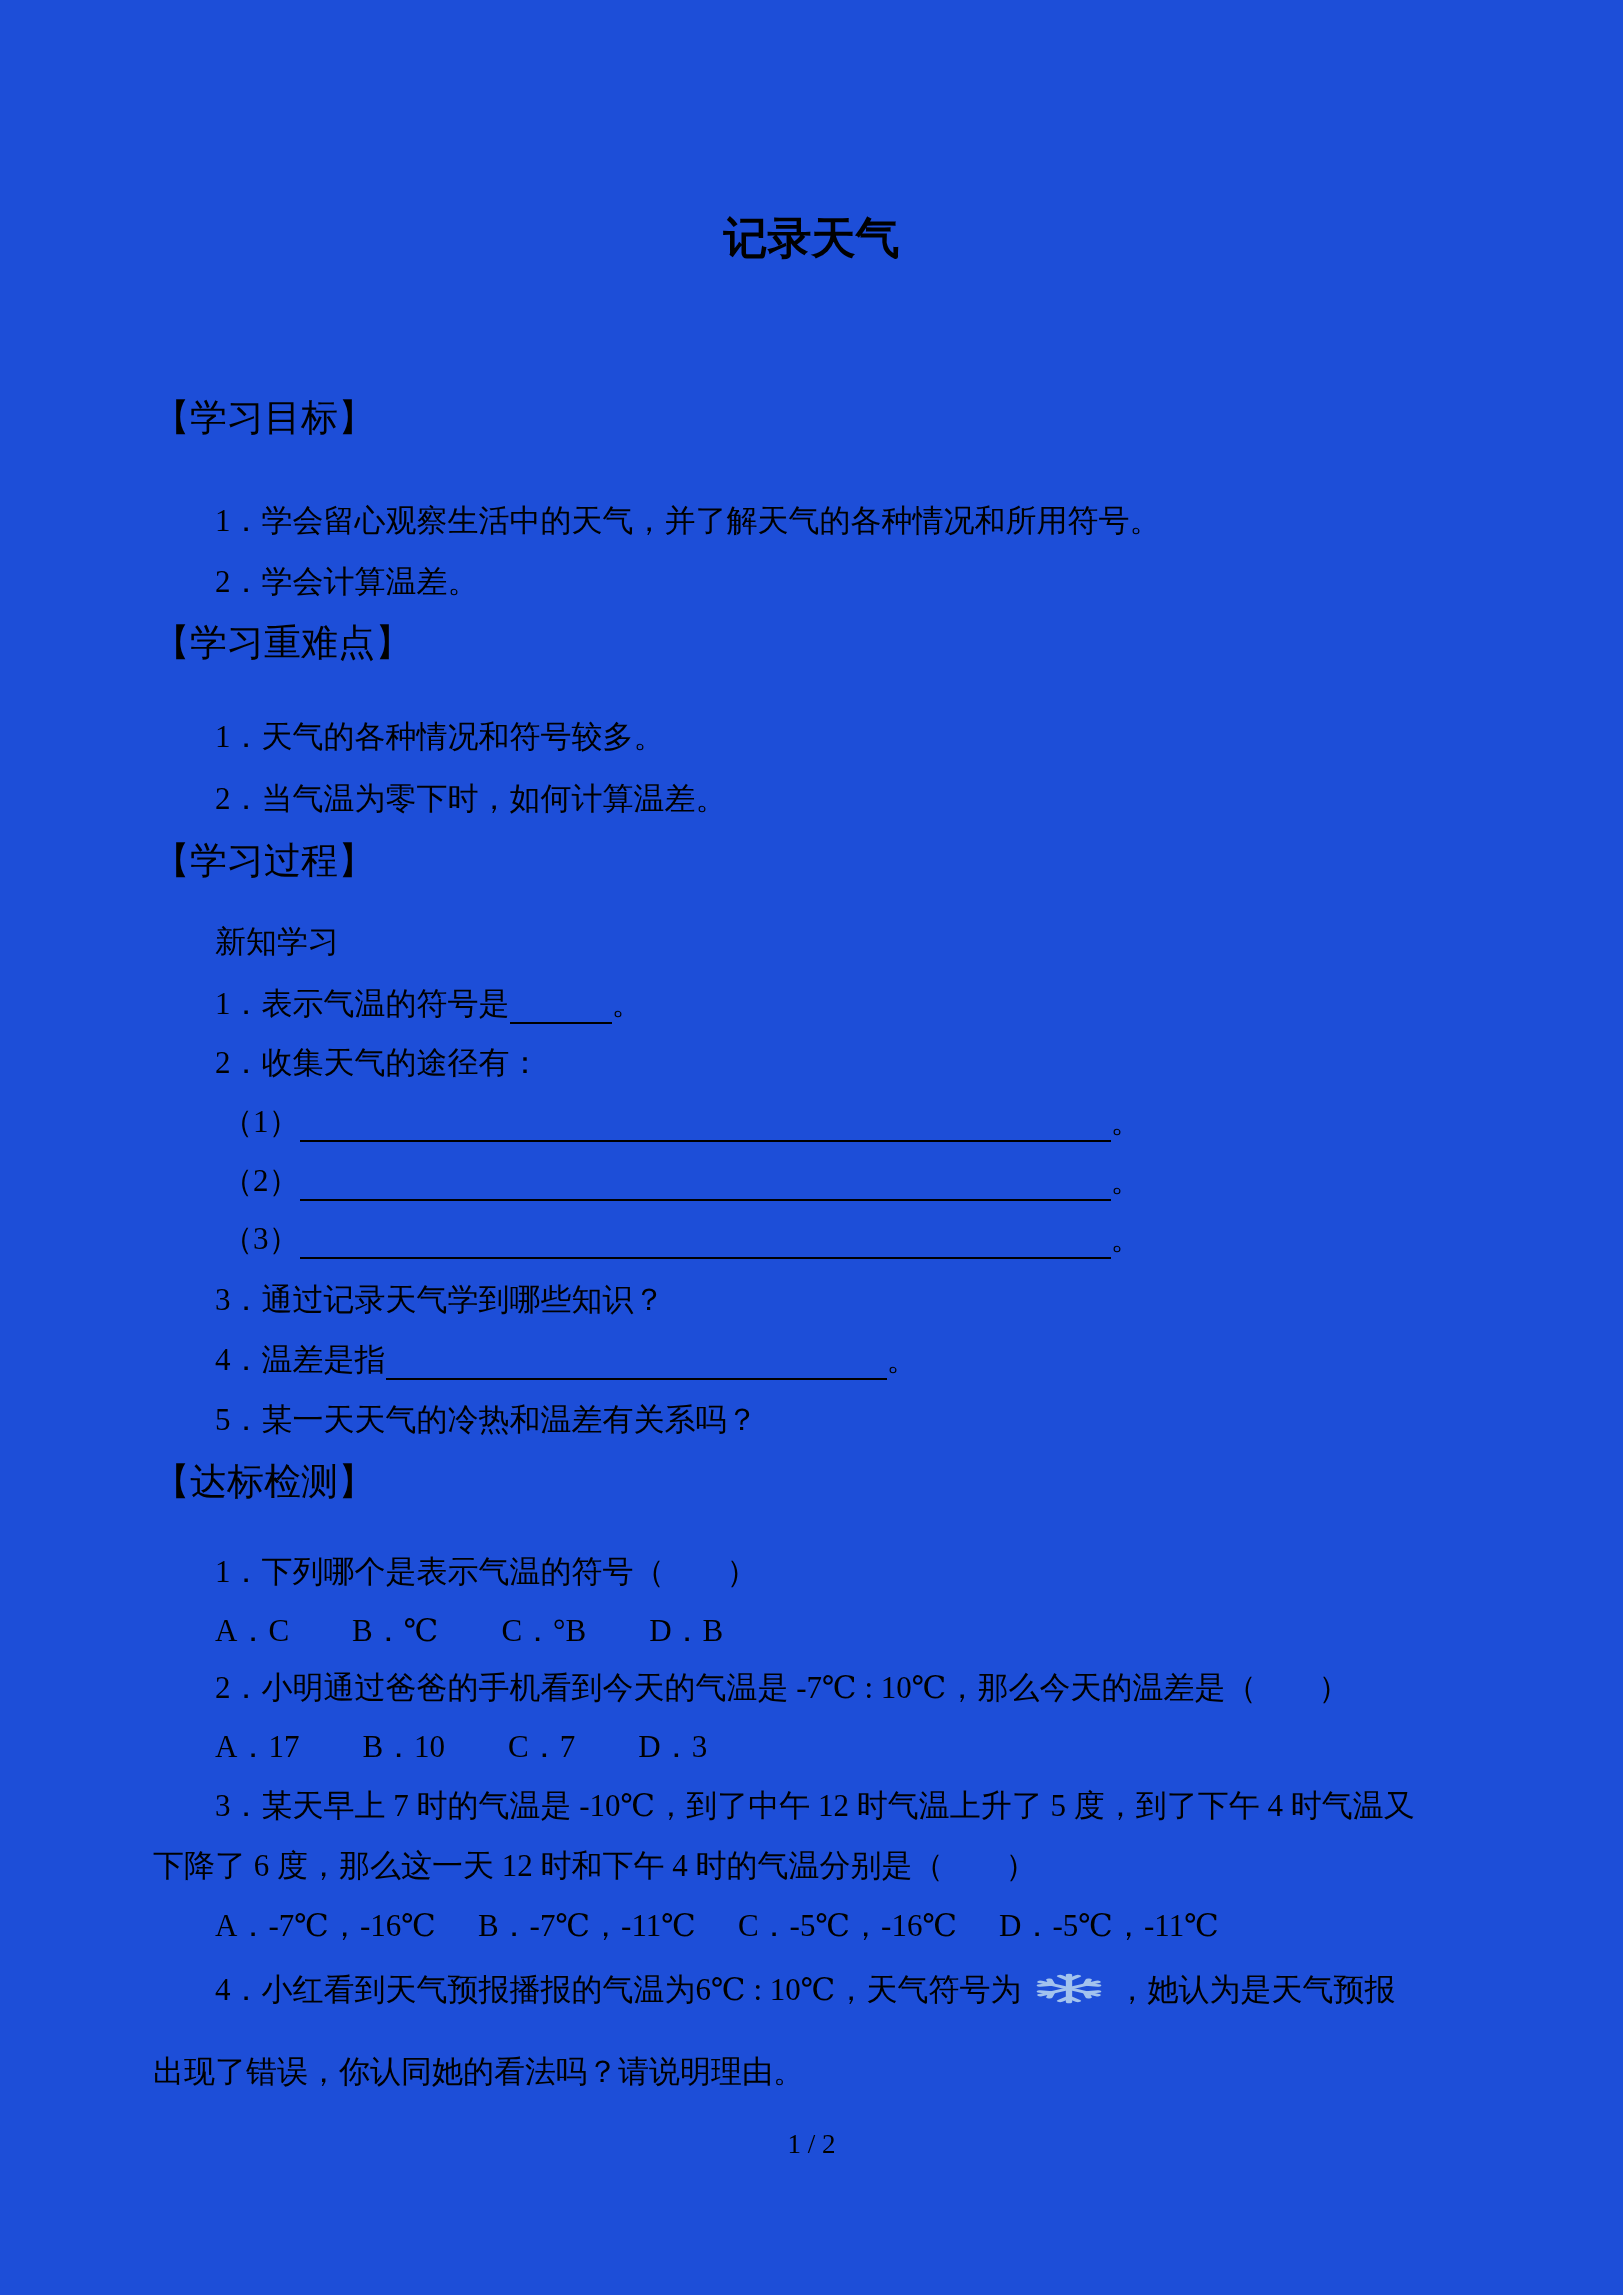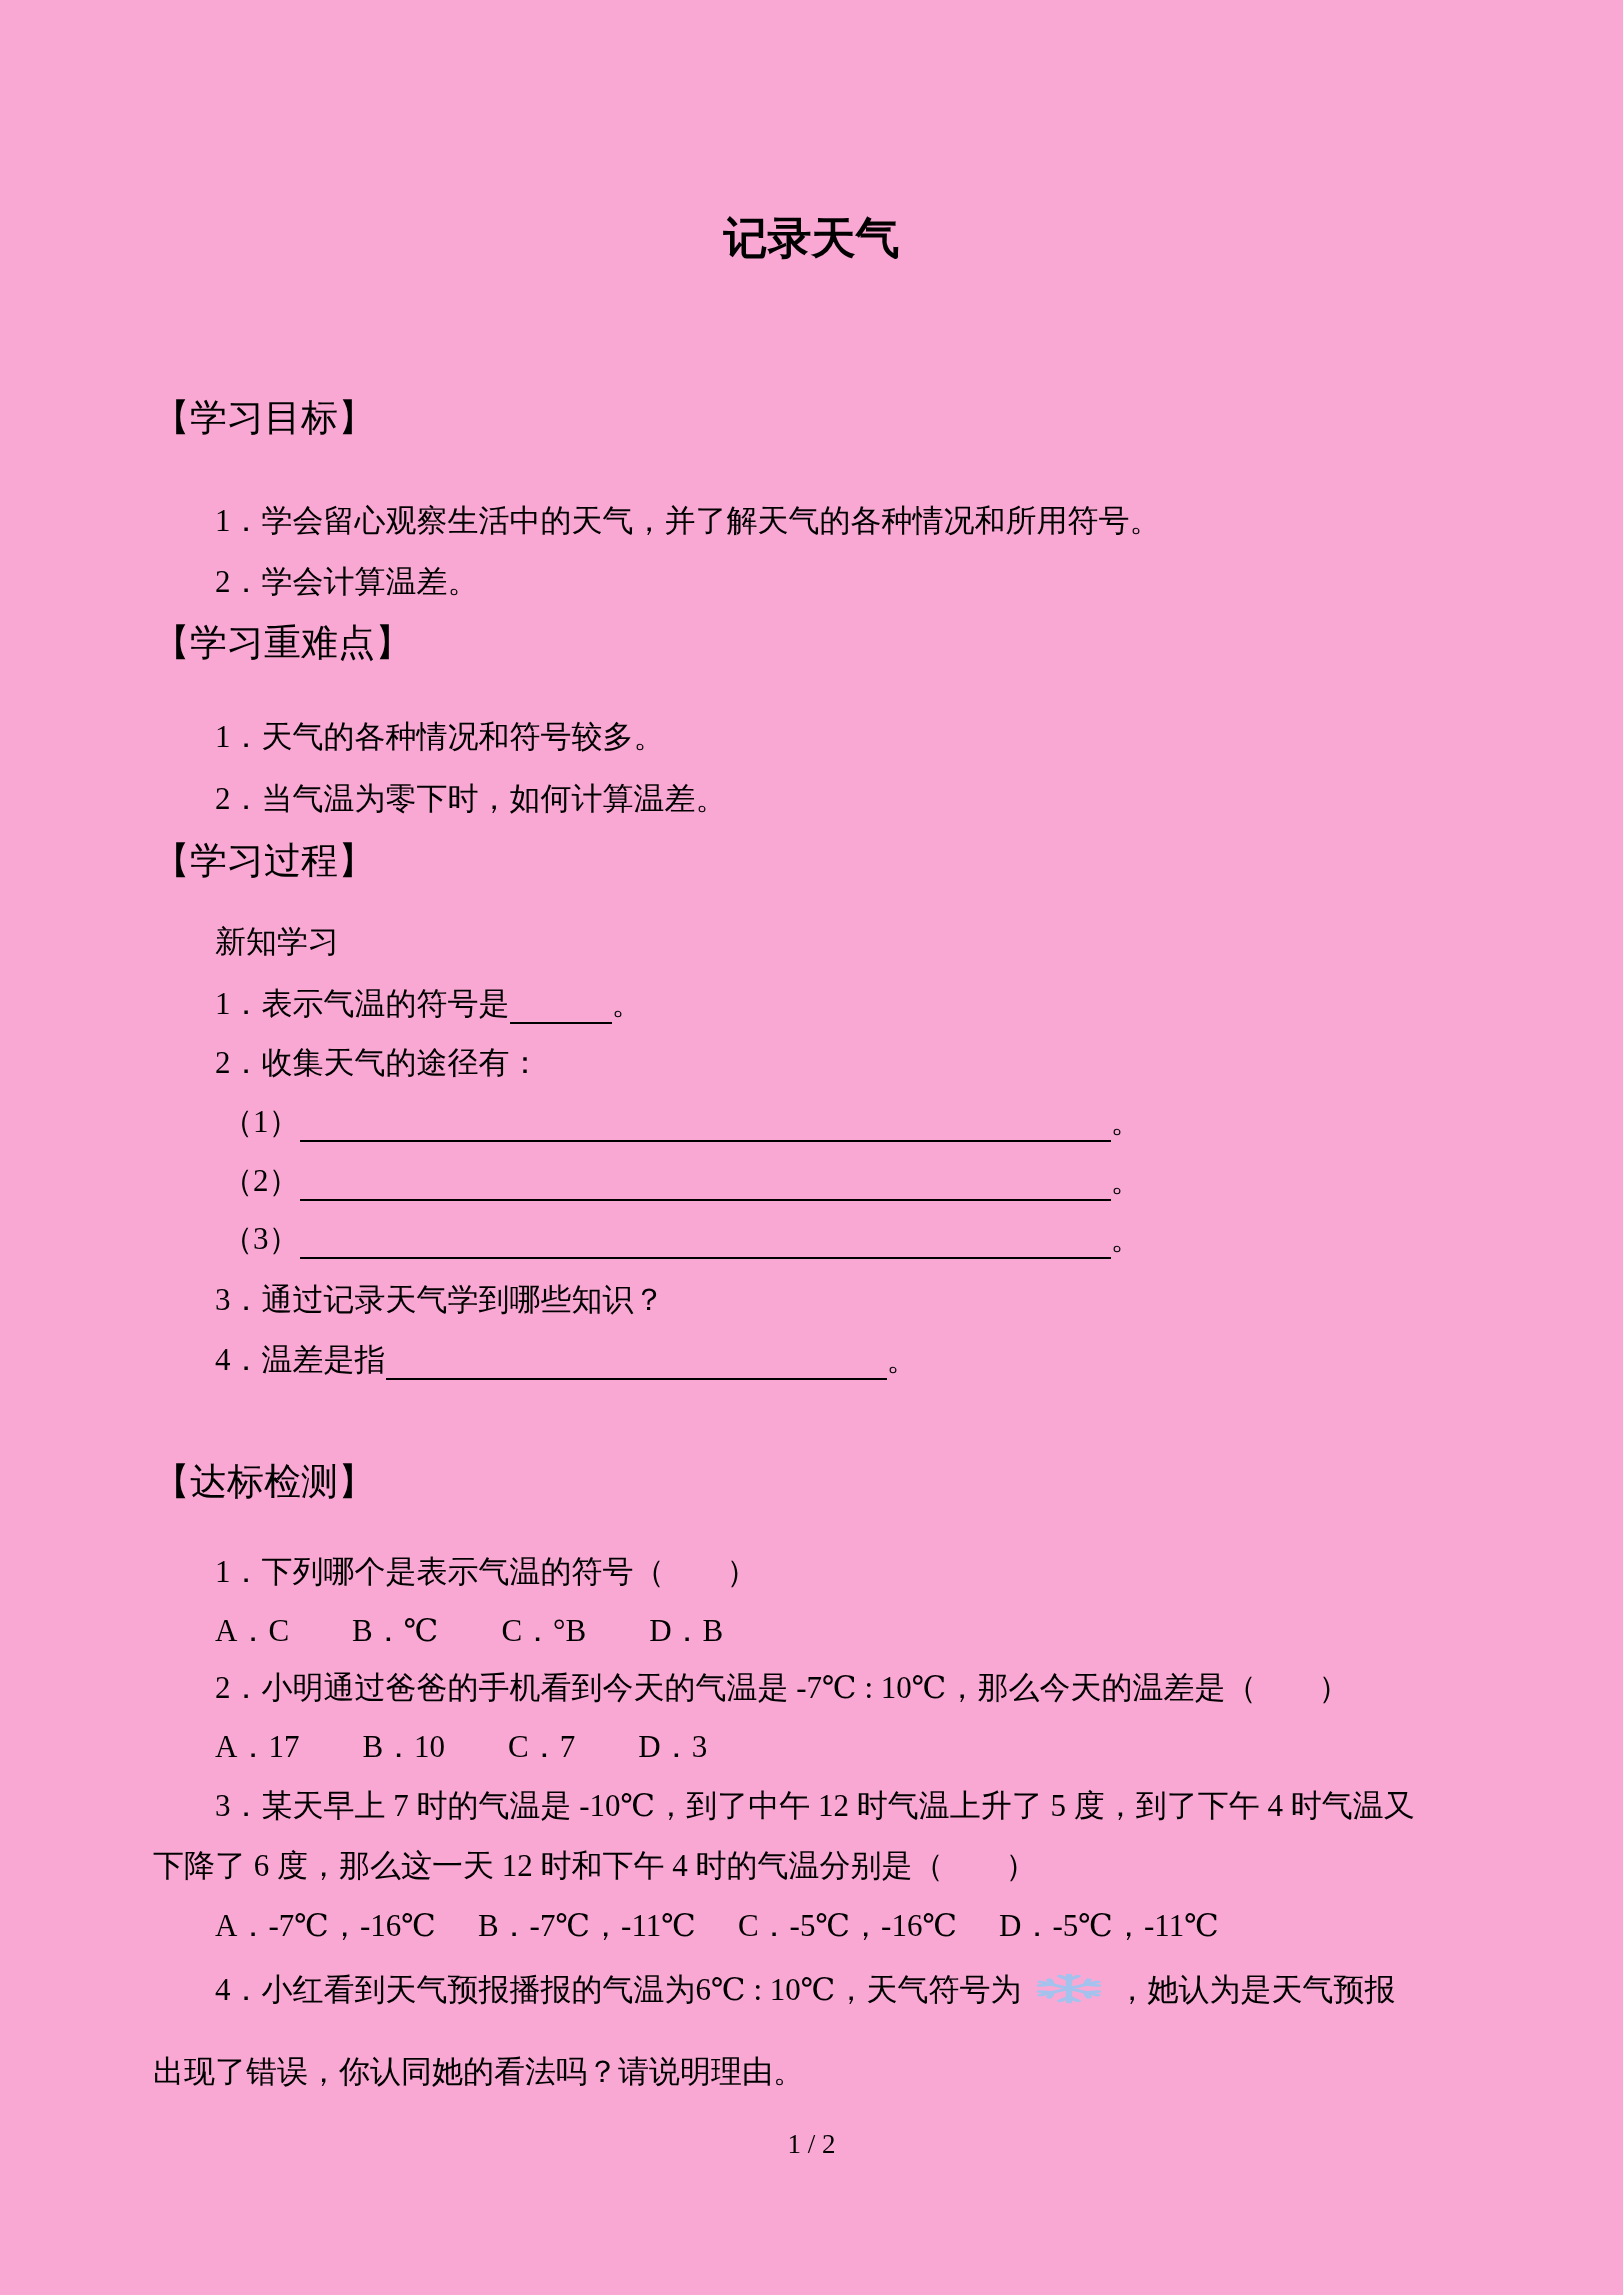--- a/index.html
+++ b/index.html
@@ -1,20 +1,20 @@
 <!DOCTYPE html>
 <html lang="zh" style="font-size:11px"><head>
 <meta charset="utf-8">
 <style>
   html, body { margin: 0; padding: 0; background: #ffffff; }
   .page {
     position: relative;
     width: 1623px;
     height: 2295px;
-    background: #f9a8d4;
+    background: #1d4ed8;
     font-family: "Liberation Serif", "DejaVu Serif", serif;
     color: #000000;
   }
   .title {
     position: absolute;
     top: 217px; left: 0; width: 100%;
     text-align: center;
     font-size: 44px; font-weight: bold;
     line-height: 1; margin: 0;
   }
@@ -90,20 +90,21 @@
   <div class="line paren" style="top:1221px">
     <span>（3）</span><span class="blank blank-num"></span><span>。</span>
   </div>
 
   <div class="line" style="top:1282px">3．通过记录天气学到哪些知识？</div>
 
   <div class="line" style="top:1342px">
     <span>4．温差是指</span><span class="blank blank-q4"></span><span>。</span>
   </div>
 
+  <div class="line" style="top:1402px">5．某一天天气的冷热和温差有关系吗？</div>
 
   <div class="heading" style="top:1461px">【达标检测】</div>
 
   <div class="line" style="top:1554px">1．下列哪个是表示气温的符号（　　）</div>
   <div class="line" style="top:1613px">
     <span class="opt">A．C</span><span class="opt">B．℃</span><span class="opt">C．°B</span><span class="opt">D．B</span>
   </div>
 
   <div class="line" style="top:1670px">2．小明通过爸爸的手机看到今天的气温是 -7℃ : 10℃，那么今天的温差是（　　）</div>
   <div class="line" style="top:1729px">

